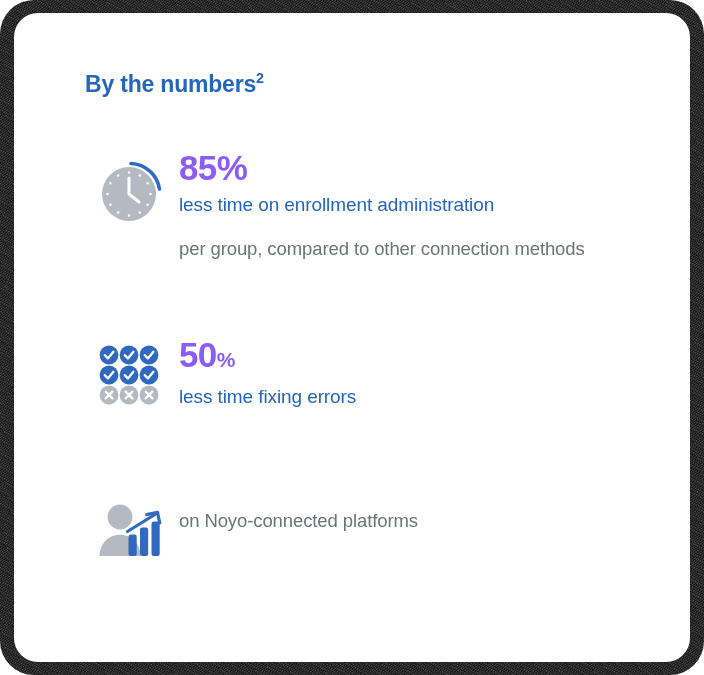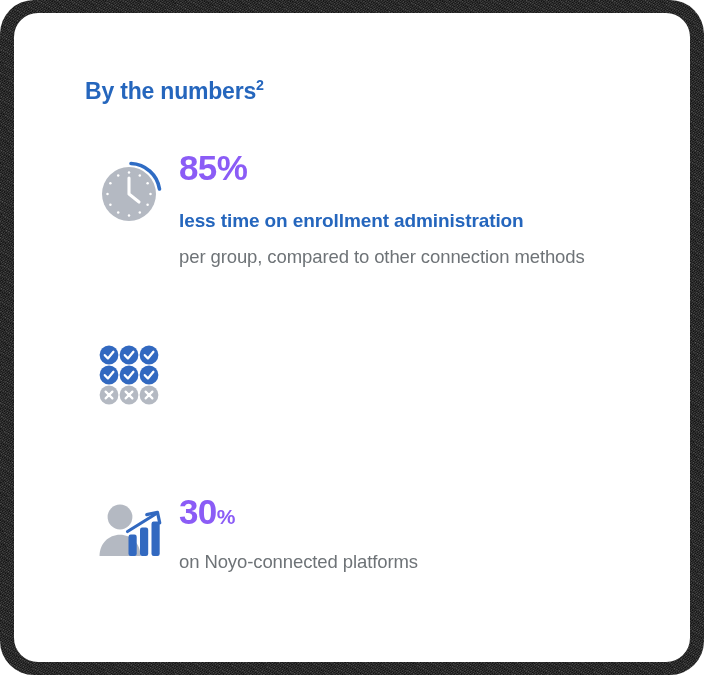--- a/index.html
+++ b/index.html
@@ -38,21 +38,21 @@
     background: #ffffff;
     border-radius: 24px;
     box-sizing: border-box;
     overflow: hidden;
   }
 
   
   .heading {
     position: absolute;
     left: 71px;
-    top: 65px;
+    top: 58px;
     font-size: 23px;
     font-weight: bold;
     color: #2566bd;
     letter-spacing: -0.2px;
     white-space: nowrap;
   }
   .heading sup {
     font-size: 0.62em;
     vertical-align: super;
     line-height: 0;
@@ -84,34 +84,34 @@
     font-size: 35px;
     line-height: 44px;
     letter-spacing: -0.6px;
     white-space: nowrap;
   }
   .bignum .pct-lg { font-size: 35px; }
   .bignum .pct-sm { font-size: 21px; letter-spacing: 0; }
 
   .lead {
     color: #2566bd;
-    font-weight: bold;
+    font-weight: normal;
     font-size: 19px;
     line-height: 27px;
     letter-spacing: -0.1px;
-    margin-top: 17px;
+    margin-top: 1px;
   }
 
   .sub {
     color: #6e7377;
     font-weight: normal;
     font-size: 18.5px;
     line-height: 30px;
     letter-spacing: -0.1px;
-    margin-top: 8px;
+    margin-top: 16px;
   }
 
   
   #stat-0 { top: 143px; }
   #stat-1 { top: 330px; }
   #stat-2 { top: 487px; }
 
   svg { display: block; overflow: visible; }
 </style>
 </head>
@@ -180,38 +180,39 @@
             <circle cx="51" cy="52" r="9.4" fill="#b4b9c2"></circle>
           </g>
           <g stroke="#ffffff" stroke-width="2.2" stroke-linecap="round" fill="none">
             <path d="M7.6 48.6 L14.4 55.4 M14.4 48.6 L7.6 55.4"></path>
             <path d="M27.6 48.6 L34.4 55.4 M34.4 48.6 L27.6 55.4"></path>
             <path d="M47.6 48.6 L54.4 55.4 M54.4 48.6 L47.6 55.4"></path>
           </g>
         </svg>
       </div>
       <div class="body">
+        <div class="bignum"><span>50</span><span class="pct-sm">%</span></div>
+        <div class="lead">less time fixing errors</div>
       </div>
     </div>
 
     <div class="stat" id="stat-2">
       <div class="icon-wrap">
         <svg width="70" height="70" viewBox="0 0 70 70" aria-hidden="true">
 
           <circle cx="22" cy="17" r="12.4" fill="#b4b9c2"></circle>
           <path d="M1.5 56 C1.5 43.6 10.7 34.8 22 34.8 C33.3 34.8 42.5 43.6 42.5 56 Z" fill="#b4b9c2"></path>
 
           <rect x="30.5" y="34.5" width="8.2" height="21.5" rx="2.2" fill="#3269c0"></rect>
           <rect x="42" y="27.5" width="8.2" height="28.5" rx="2.2" fill="#3269c0"></rect>
           <rect x="53.5" y="21.5" width="8.2" height="34.5" rx="2.2" fill="#3269c0"></rect>
 
           <path d="M29.5 31.5 L58.5 13.5" stroke="#3269c0" stroke-width="3.2" stroke-linecap="round" fill="none"></path>
           <path d="M48.5 12.3 L59.5 12.3 L59.5 23.1" stroke="#3269c0" stroke-width="3.2" stroke-linecap="round" stroke-linejoin="round" fill="none" transform="rotate(-12 59.5 12.3)"></path>
         </svg>
       </div>
       <div class="body">
-        <div class="bignum"><span>30</span><span class="pct-sm">%</span></div>
         <div class="sub">on Noyo-connected platforms</div>
       </div>
     </div>
 
   </div>
 </div>
 
 </body></html>

